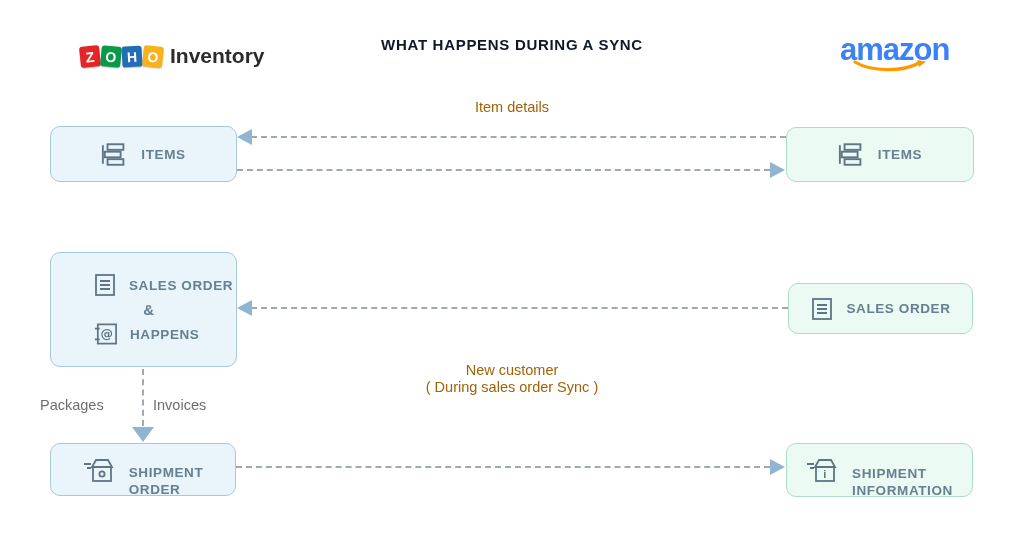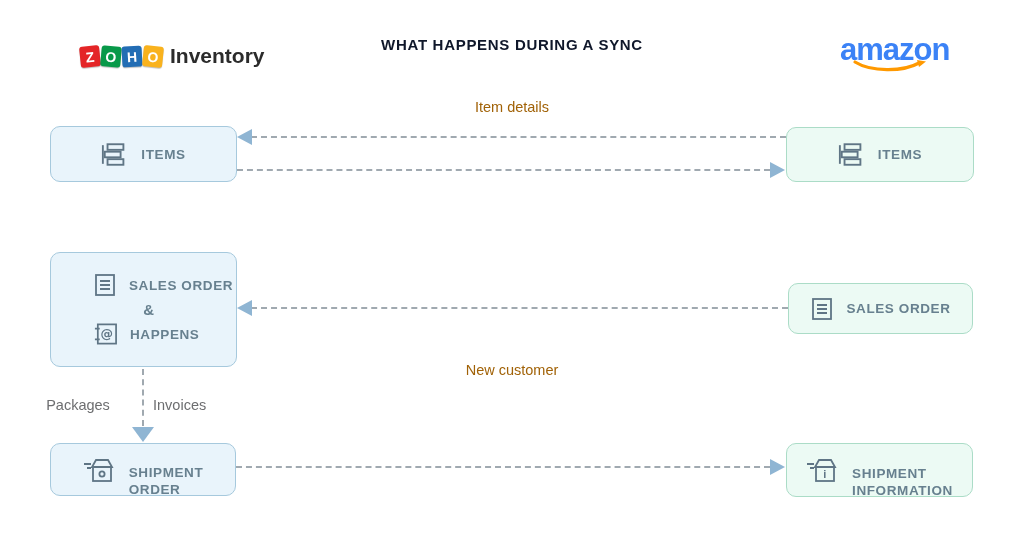--- a/index.html
+++ b/index.html
@@ -128,21 +128,21 @@
   .lbl-stock    { top: 176px; }
   .lbl-customer { top: 314px; margin-top: 48px; }
   .lbl-ship     { top: 447px; }
   .side-label {
     position: absolute;
     top: 397px;
     font-size: 14.5px;
     color: #6d6e70;
     text-align: center;
   }
-  .lbl-packages { left: 29px; width: 98px; text-align: center; }
+  .lbl-packages { left: 40px; width: 98px; text-align: left; }
   .lbl-invoices { left: 153px; }
 
   .icon svg { display: block; }
 </style>
 </head>
 <body>
 
 <div class="canvas">
 
   <div class="zoho-logo">
@@ -272,18 +272,18 @@
   <div class="dash-h line-ship-out"></div>
   <div class="arrow arrow-right ah-ship"></div>
 
   <div class="dash-v line-internal"></div>
   <div class="arrow arrow-down ah-internal"></div>
 
   <div class="flow-label lbl-items">
     <span>Item details</span><br>
   </div>
   <div class="flow-label lbl-customer">
-    <span>New customer</span><br>
+    <span>New customer</span><br><span>( During sales order Sync )</span>
   </div>
   <div class="side-label lbl-packages">Packages</div>
   <div class="side-label lbl-invoices">Invoices</div>
 
 </div>
 
 </body></html>

